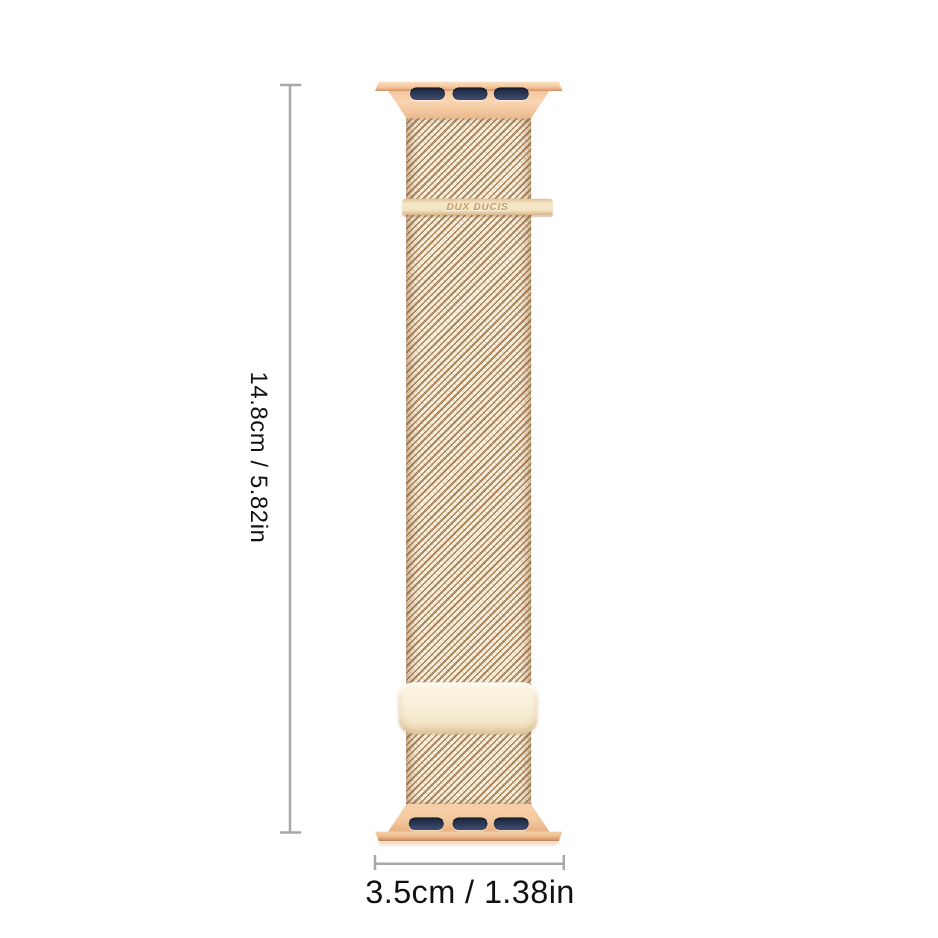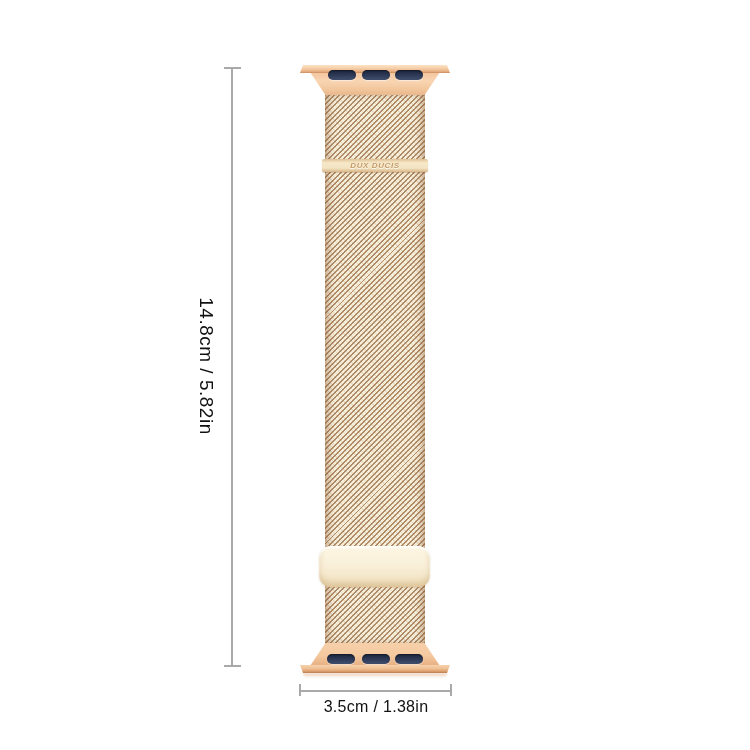--- a/index.html
+++ b/index.html
@@ -24,21 +24,21 @@
   .dim-label-v{
     left:206px;top:366px;transform:translate(-50%,-50%) rotate(90deg);
     font-size:19px;letter-spacing:.5px;color:var(--dim-text,#111);white-space:nowrap;
   }
   .dim-line-h{left:300px;top:690px;width:152px;height:2px;background:var(--dim-line,#a9a9a9);}
   .dim-tick-v{width:2px;height:12px;background:var(--dim-line,#a9a9a9);}
   .tick-left{left:299px;top:684px;}
   .tick-right{left:450px;top:684px;}
   .dim-label-h{
     left:376px;top:698px;transform:translateX(-50%);
-    font-size:16px;letter-spacing:.3px;color:var(--dim-text,#111);white-space:nowrap;
+    font-size:26px;letter-spacing:.3px;color:var(--dim-text,#111);white-space:nowrap;
   }
 
   
   .connector-bar{
     left:300px;width:150px;height:8px;z-index:3;
     background:linear-gradient(180deg,#fde3c4 0%,#f4c9a2 50%,#e9b183 78%,#c98c5f 100%);
   }
   .bar-top{top:65px;clip-path:polygon(3px 0,147px 0,150px 100%,0 100%);}
   .bar-bottom{
     top:665px;clip-path:polygon(0 0,150px 0,147px 100%,3px 100%);
@@ -64,21 +64,21 @@
     background-image:
       repeating-linear-gradient(135deg, rgba(146,100,58,.70) 0 1.4px, rgba(146,100,58,0) 1.4px 3.7px),
       repeating-linear-gradient(45deg, rgba(146,100,58,.14) 0 1px, rgba(146,100,58,0) 1px 3.7px);
     box-shadow:
       inset 8px 0 9px -6px rgba(140,90,50,.60),
       inset -8px 0 9px -6px rgba(140,90,50,.60),
       inset 0 7px 7px -6px rgba(140,90,50,.45),
       inset 0 -7px 7px -6px rgba(140,90,50,.45);
   }
   .brand-plate{
-    left:322px;top:159px;width:106px;height:13px;z-index:2;
+    left:322px;top:159px;width:120px;height:13px;z-index:2;
     background:linear-gradient(180deg,#dfc094 0%,#f6e9c9 30%,var(--brand-plate,#f3e4c2) 70%,#d8b588 100%);
     border-radius:2px;display:flex;align-items:center;justify-content:center;
     box-shadow:0 1px 1px rgba(150,100,55,.35);
   }
   .brand-text{
     font-size:8px;font-style:italic;font-weight:bold;line-height:1;
     color:var(--brand-text,#c49a68);letter-spacing:.6px;white-space:nowrap;
     text-shadow:0 .5px 0 rgba(255,255,255,.8);
   }
   .clasp-plate{

